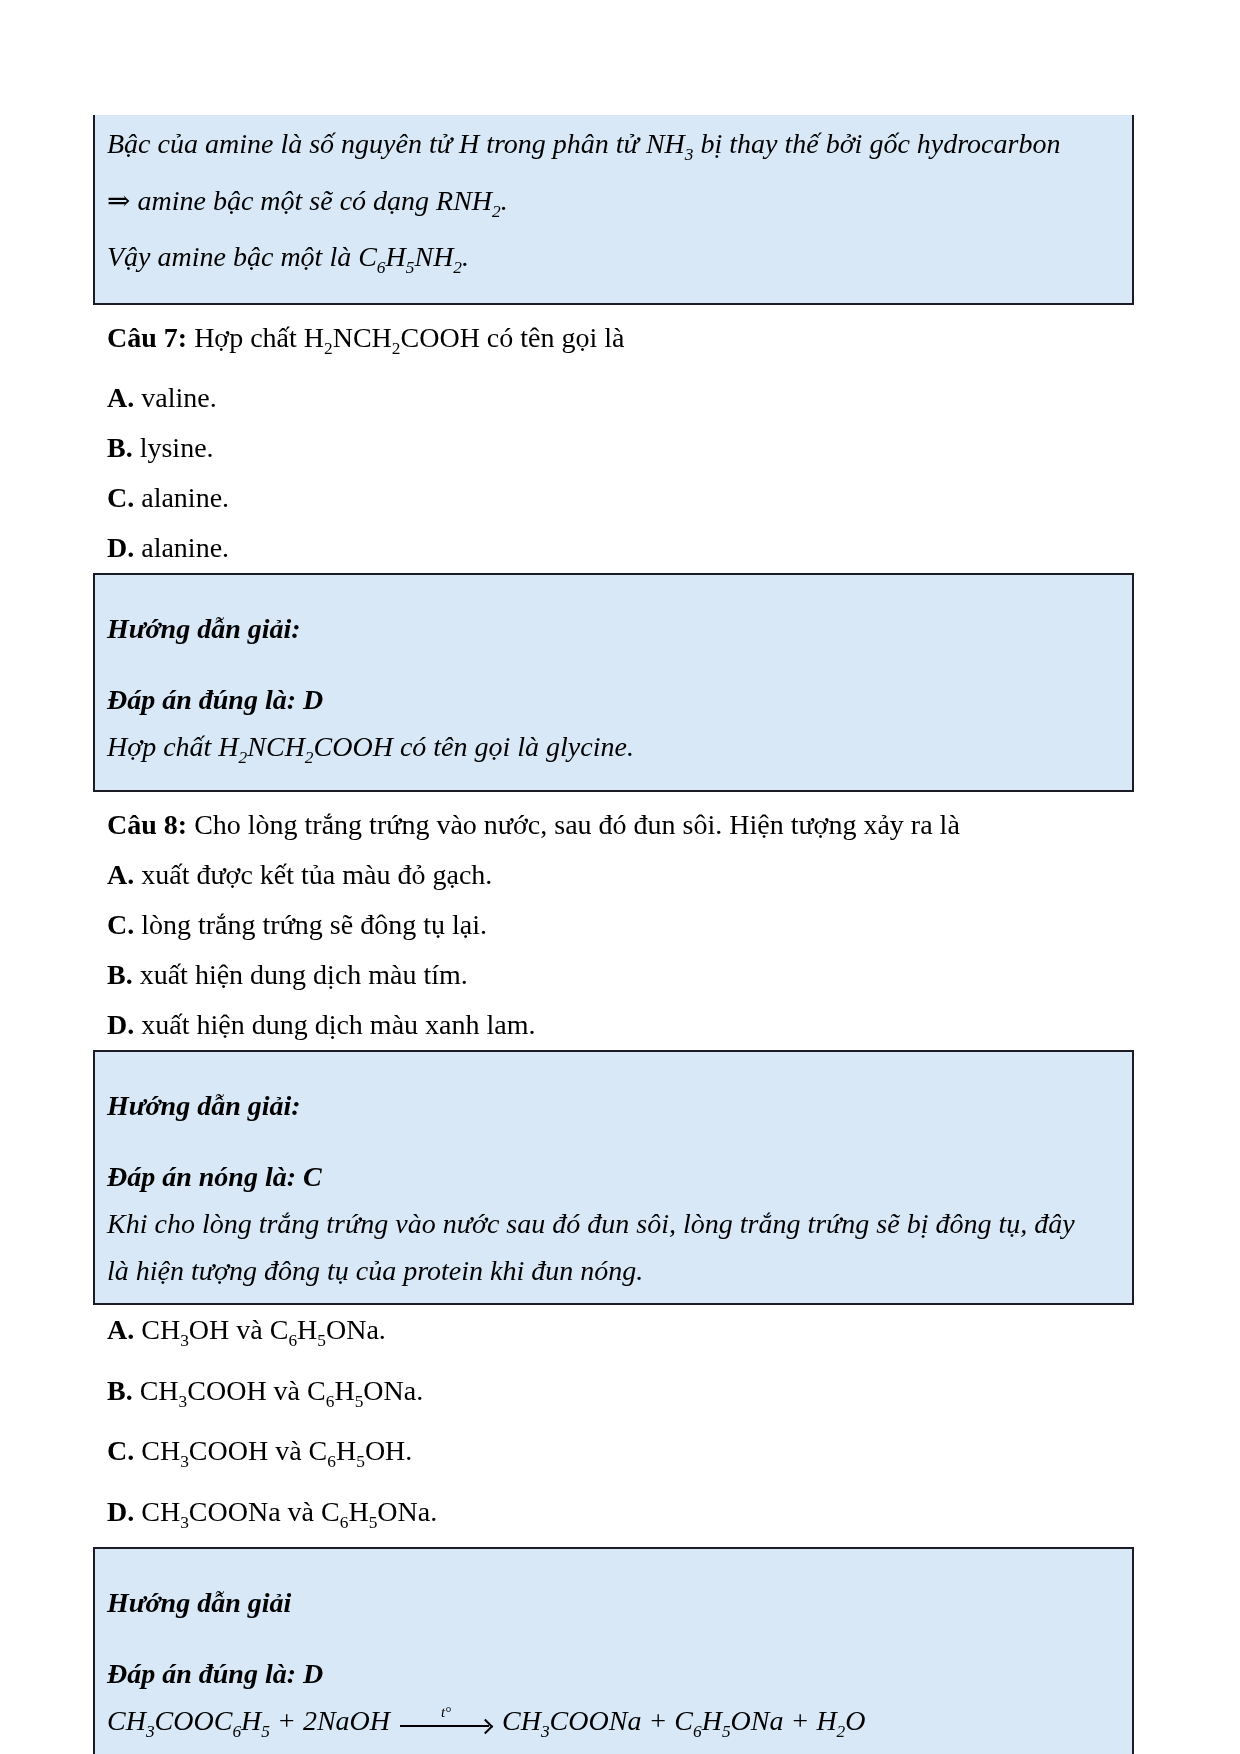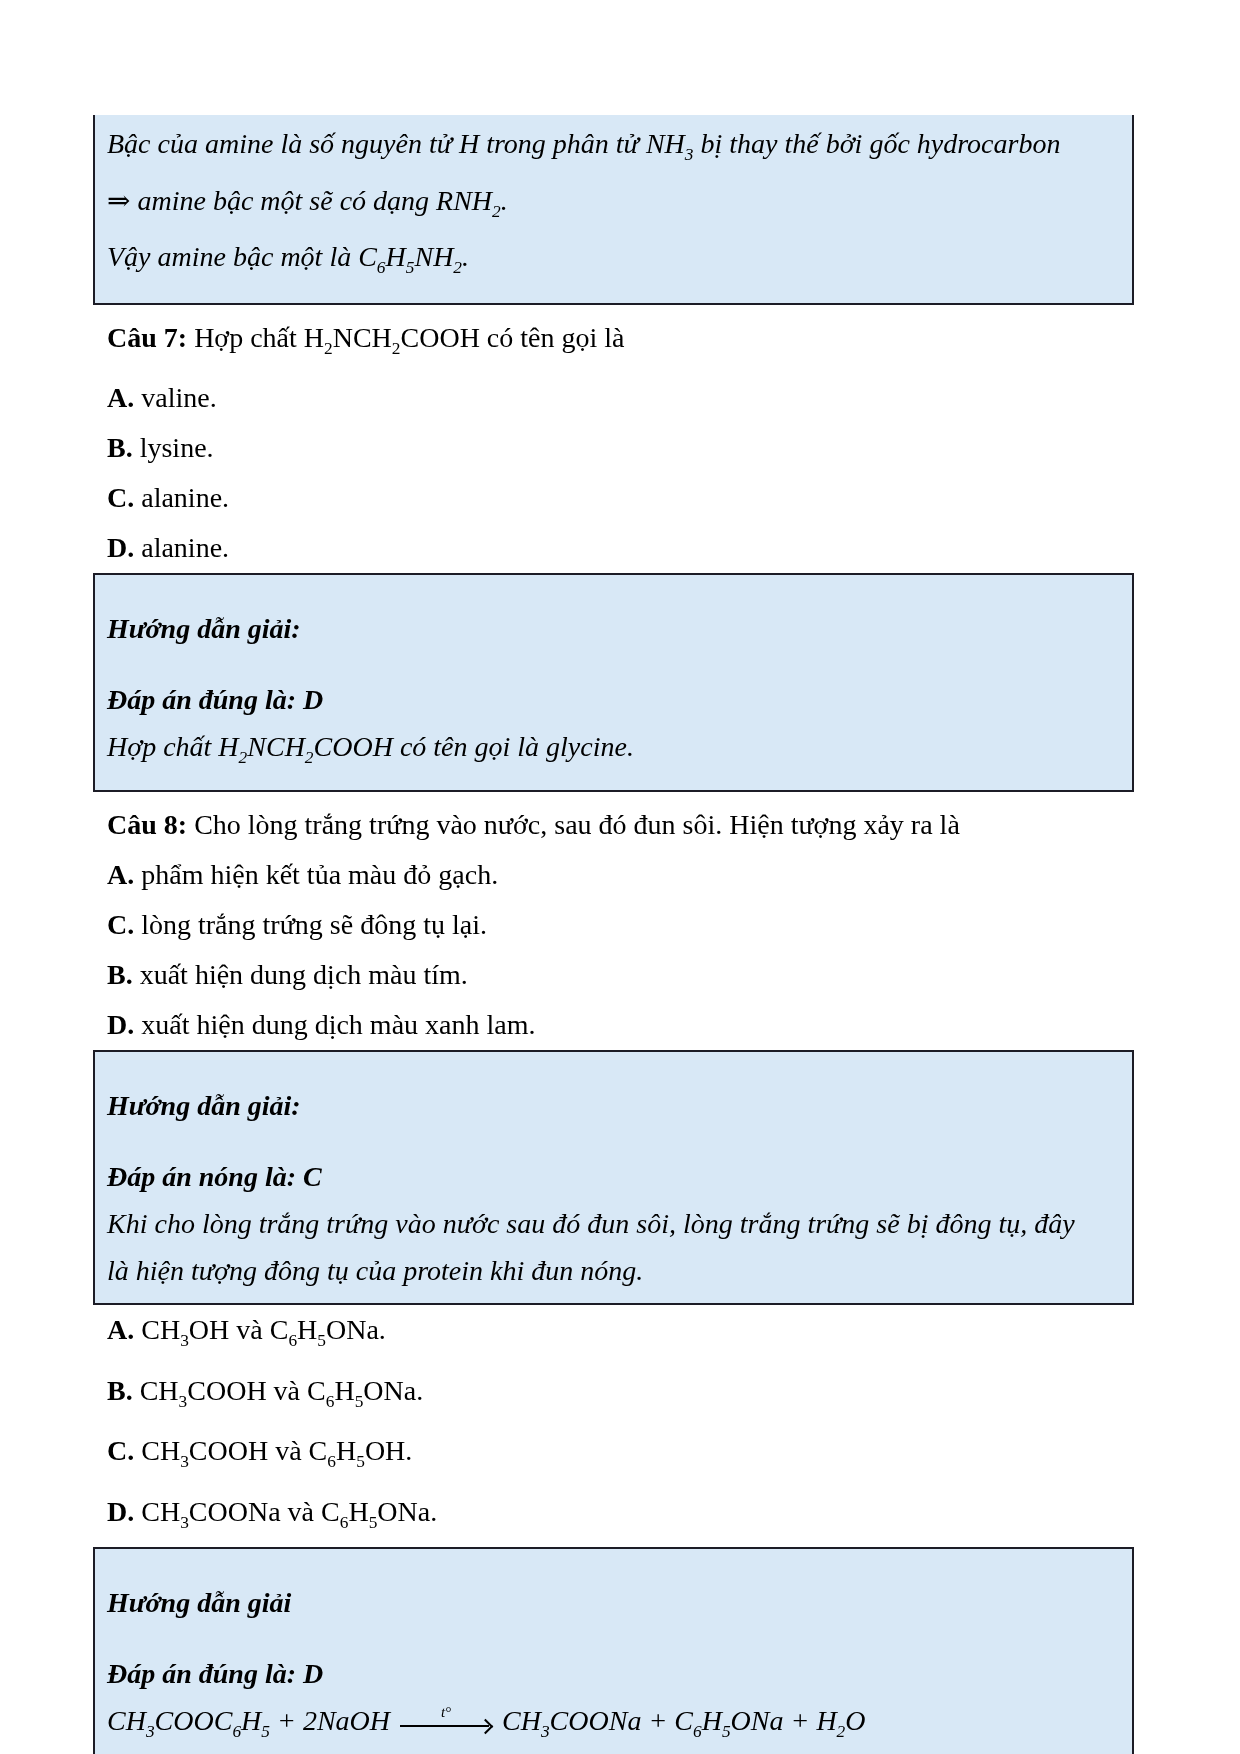--- a/index.html
+++ b/index.html
@@ -70,21 +70,21 @@
     <p class="line"><span class="b">C.</span> <span>alanine.</span></p>
     <p class="line"><span class="b">D.</span> <span>alanine.</span></p>
 
     <section class="sol-box">
       <p class="bline b">Hướng dẫn giải:</p>
       <p class="bline b">Đáp án đúng là: D</p>
       <p class="bline">Hợp chất H<sub>2</sub>NCH<sub>2</sub>COOH có tên gọi là glycine.</p>
     </section>
 
     <p class="line q"><span class="b">Câu 8:</span> <span>Cho lòng trắng trứng vào nước, sau đó đun sôi. Hiện tượng xảy ra là</span></p>
-    <p class="line"><span class="b">A.</span> <span>phẩm hiện kết tủa màu đỏ gạch.</span></p>
+    <p class="line"><span class="b">A.</span> <span>xuất được kết tủa màu đỏ gạch.</span></p>
     <p class="line"><span class="b">C.</span> <span>lòng trắng trứng sẽ đông tụ lại.</span></p>
     <p class="line"><span class="b">B.</span> <span>xuất hiện dung dịch màu tím.</span></p>
     <p class="line"><span class="b">D.</span> <span>xuất hiện dung dịch màu xanh lam.</span></p>
 
     <section class="sol-box">
       <p class="bline b">Hướng dẫn giải:</p>
       <p class="bline b">Đáp án nóng là: C</p>
       <p class="bline">Khi cho lòng trắng trứng vào nước sau đó đun sôi, lòng trắng trứng sẽ bị đông tụ, đây</p>
       <p class="bline">là hiện tượng đông tụ của protein khi đun nóng.</p>
     </section>

